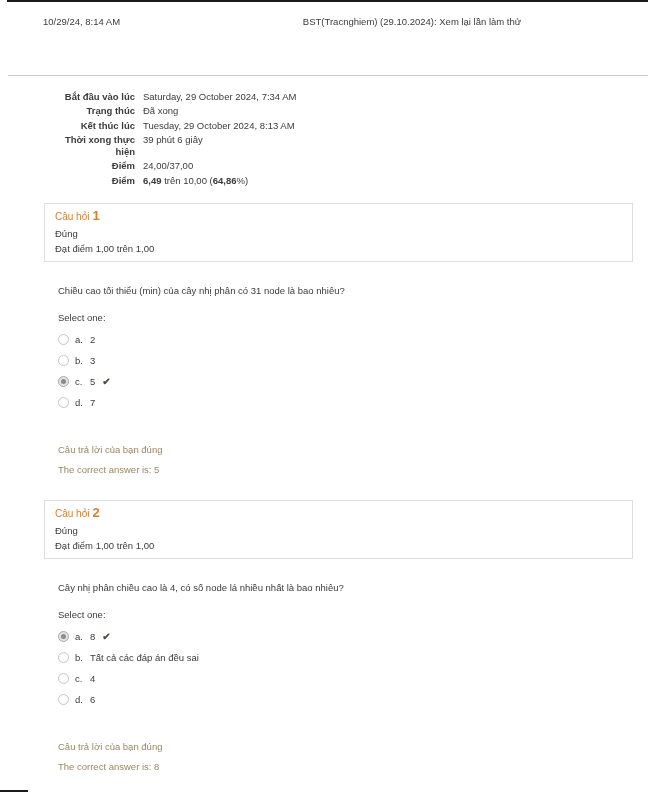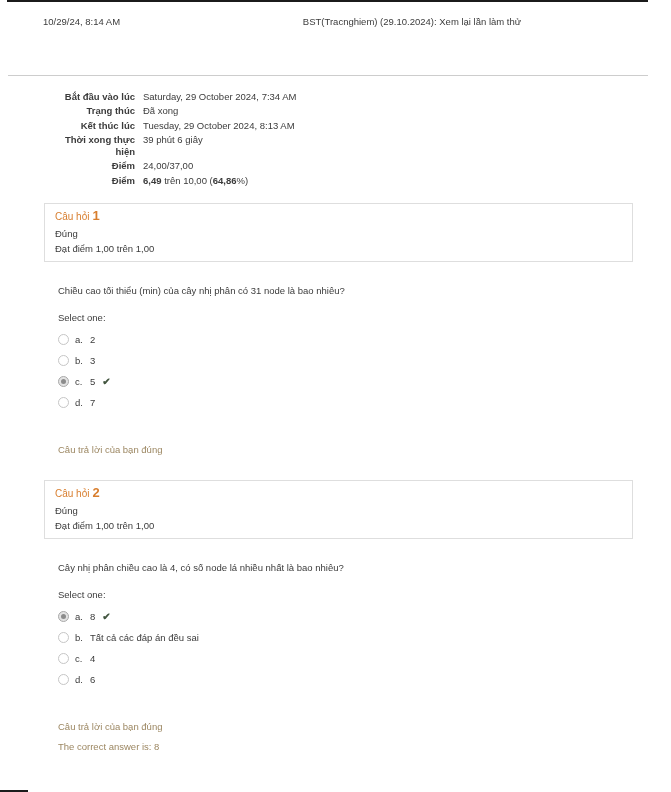--- a/index.html
+++ b/index.html
@@ -143,20 +143,21 @@
   </div>
 
   <div class="opt">
     <span class="radio"></span>
     <span class="opt-letter">d.</span>
     <span class="opt-text">7</span>
 
   </div>
 </div>
       <div class="q-feedback">Câu trả lời của bạn đúng</div>
+      <div class="q-correct">The correct answer is: 5</div>
     </div>
   </section>
 
   <section class="question">
     <div class="q-info">
       <div class="q-no">
         <span class="q-no-label">Câu hỏi</span><span class="q-no-num">2</span>
       </div>
       <div class="q-state">Đúng</div>
       <div class="q-grade">Đạt điểm 1,00 trên 1,00</div>

